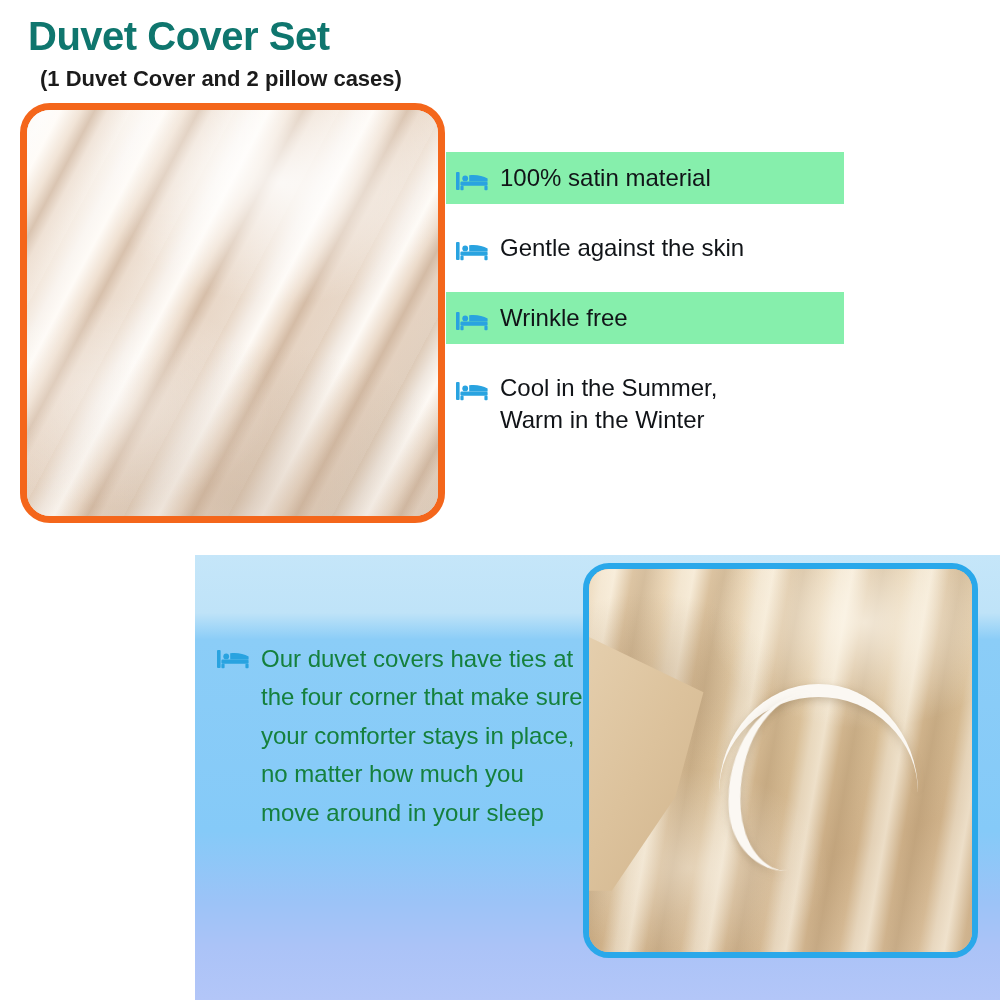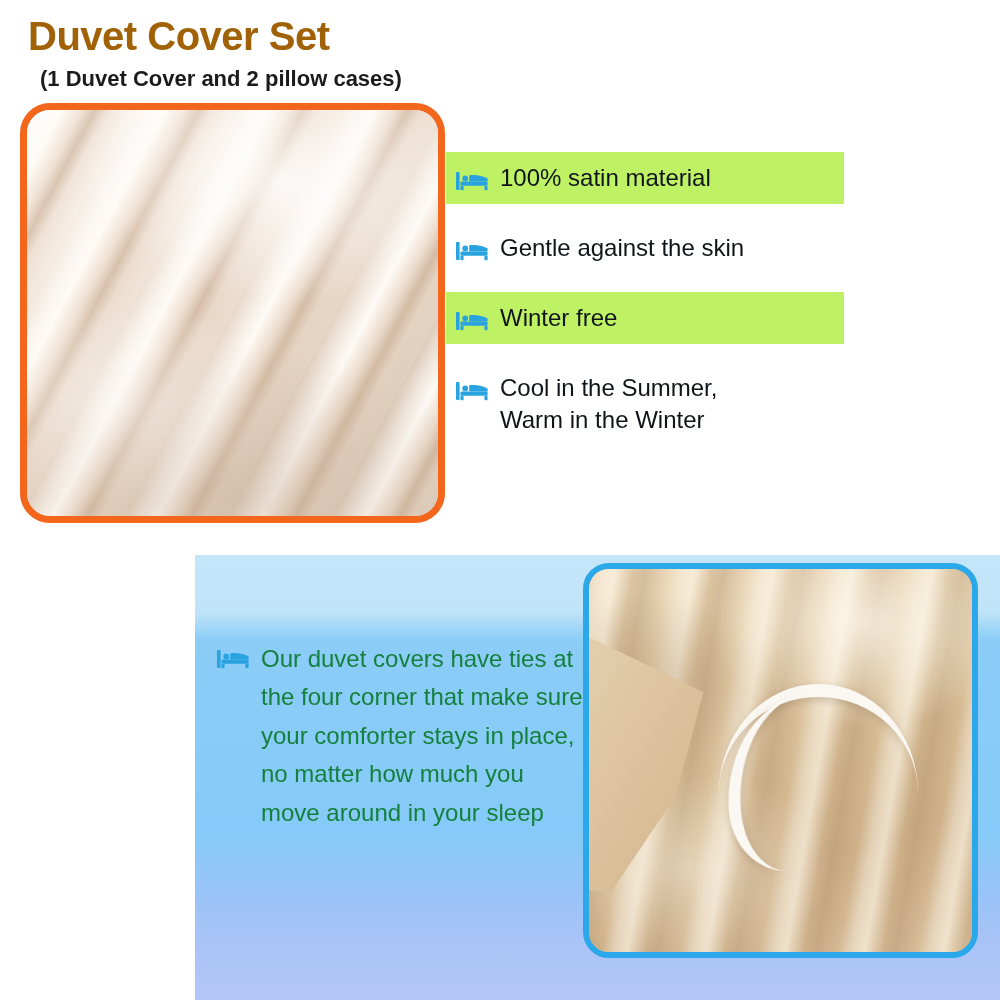--- a/index.html
+++ b/index.html
@@ -23,21 +23,21 @@
   }
 
   
   .title {
     position: absolute;
     left: 28px;
     top: 16px;
     font-size: 40px;
     font-weight: bold;
     letter-spacing: -0.5px;
-    color: #a16207;
+    color: #0f766e;
     line-height: 1.0;
     white-space: nowrap;
   }
   .subtitle {
     position: absolute;
     left: 40px;
     top: 68px;
     font-size: 22px;
     font-weight: bold;
     color: #1b1b1b;
@@ -92,21 +92,21 @@
   }
   .feature-row {
     position: relative;
     display: flex;
     align-items: flex-start;
     box-sizing: border-box;
     padding: 10px 8px 10px 10px;
     min-height: 52px;
   }
   .feature-row.band {
-    background: #bef264;
+    background: #86efac;
   }
   .feature-row .bed-ico {
     flex: 0 0 auto;
     width: 34px;
     height: 24px;
     margin-top: 7px;
     margin-right: 10px;
   }
   .feature-row .ftxt {
     font-size: 24px;
@@ -287,21 +287,21 @@
           <g fill="#29a3e0">
             <rect x="0" y="3" width="3.6" height="18" rx="1"></rect>
             <circle cx="9.2" cy="9.4" r="2.9"></circle>
             <path d="M13.2 6.2 C20 5.2 26.5 6.6 31.6 9.4 L31.6 12.6 L13.2 12.6 Z"></path>
             <rect x="4.4" y="12.6" width="27.2" height="4.2" rx="1.1"></rect>
             <rect x="4.4" y="16.8" width="3.2" height="4.4" rx="1"></rect>
             <rect x="28.4" y="16.8" width="3.2" height="4.4" rx="1"></rect>
           </g>
         </svg>
       </span>
-      <span class="ftxt">Winter free</span>
+      <span class="ftxt">Wrinkle free</span>
     </div>
 
     <div class="fr-gap"></div>
 
     <div class="feature-row">
       <span class="bed-ico">
         <svg viewBox="0 0 34 24" width="34" height="24" aria-hidden="true">
           <g fill="#29a3e0">
             <rect x="0" y="3" width="3.6" height="18" rx="1"></rect>
             <circle cx="9.2" cy="9.4" r="2.9"></circle>

